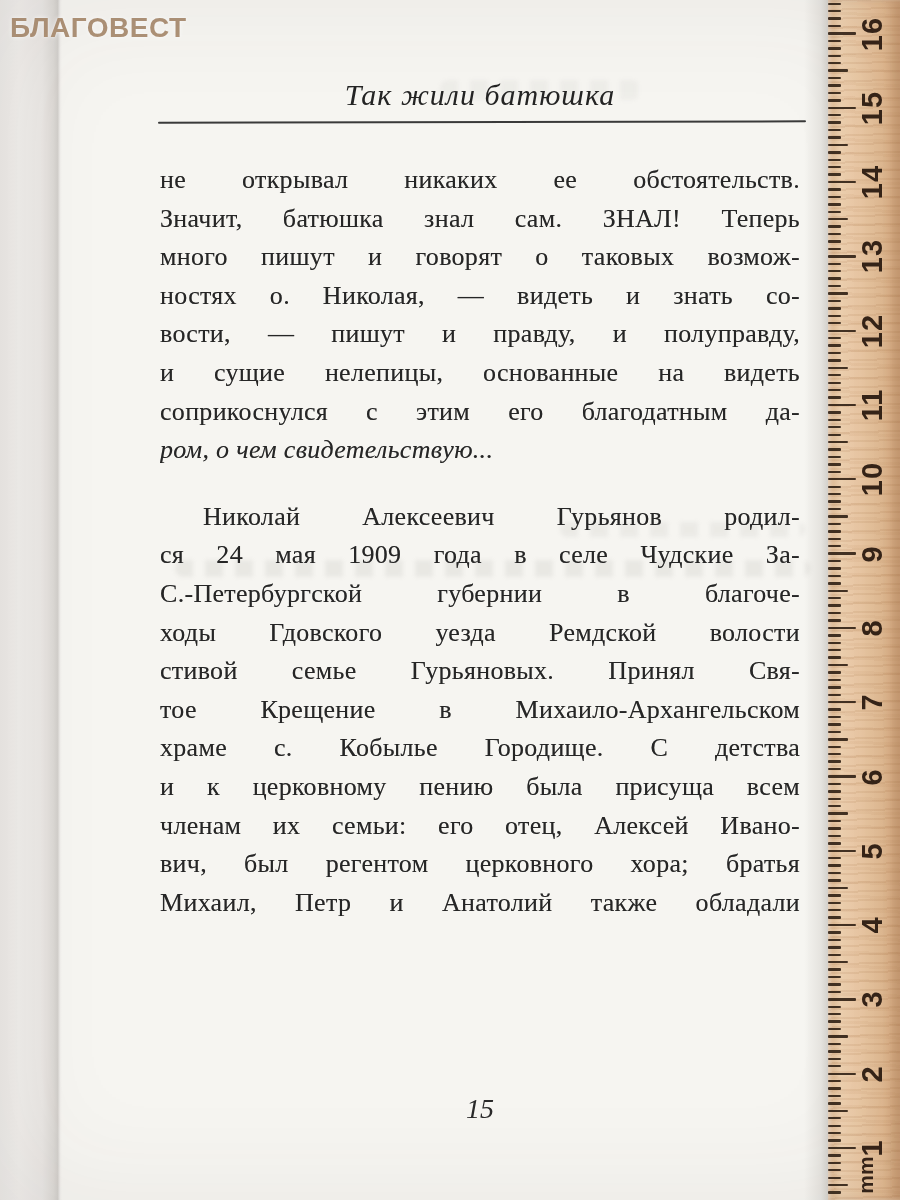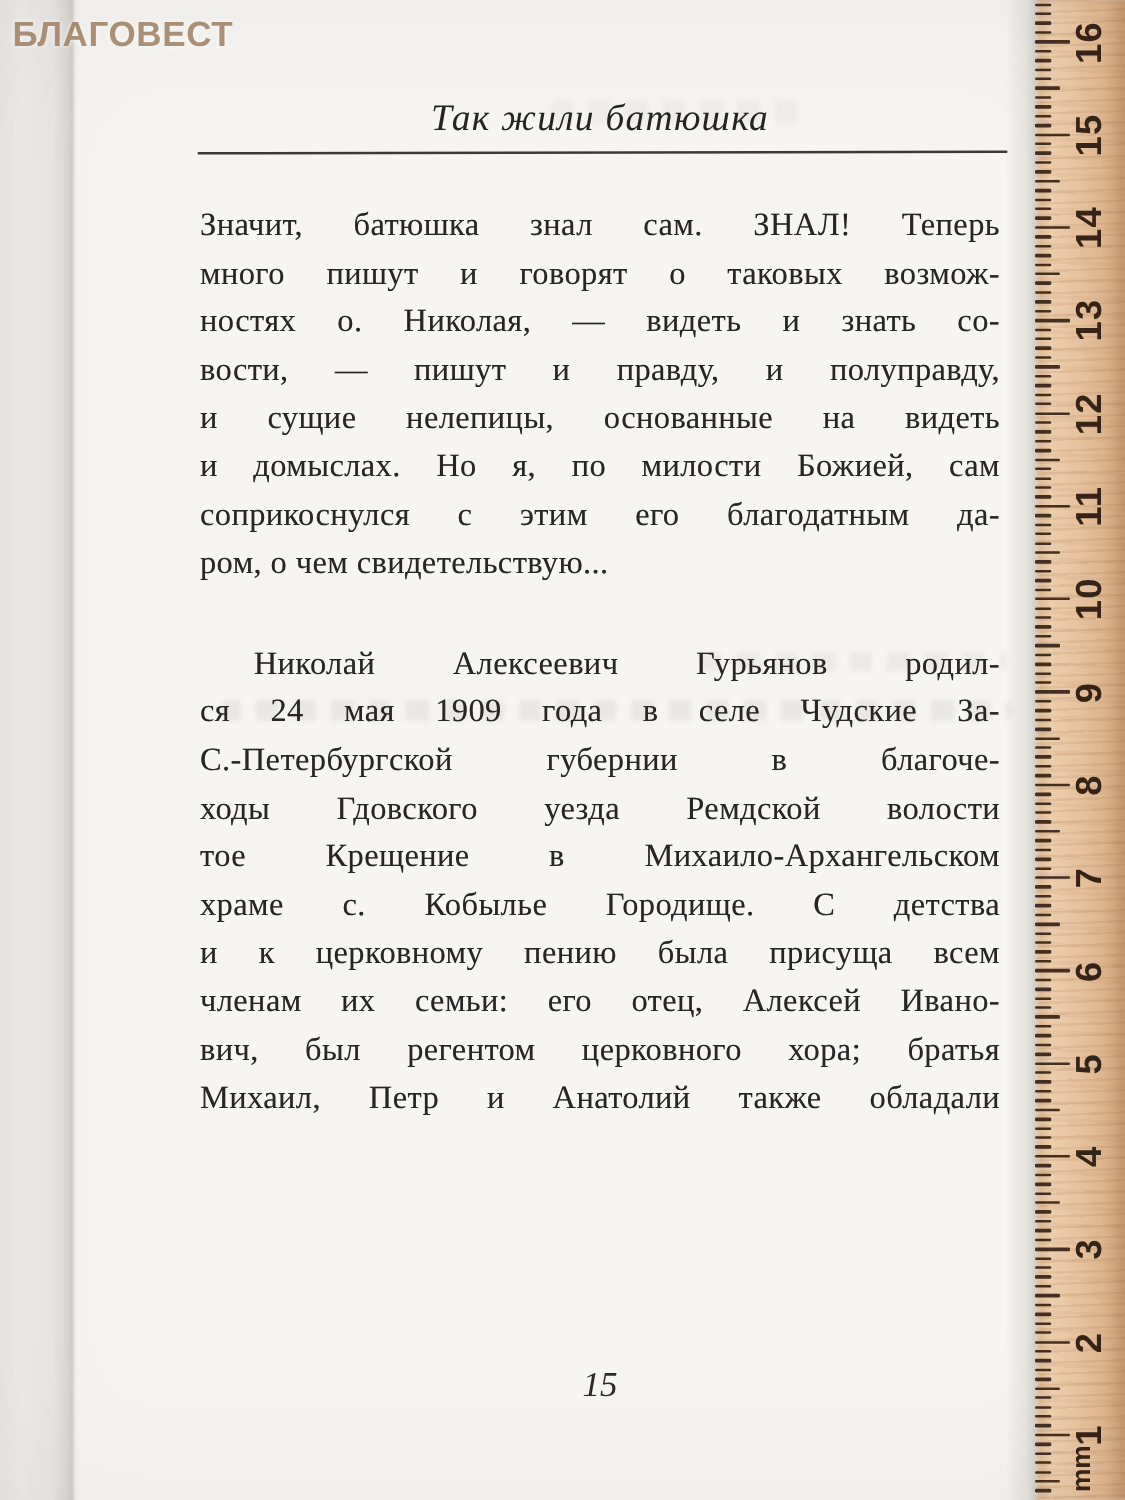--- a/index.html
+++ b/index.html
@@ -23,23 +23,23 @@
     text-align:center;font-style:italic;font-size:30px;line-height:42px;
     color:#242424;letter-spacing:1px;}
   .header-rule{position:absolute;left:158px;top:121px;width:648px;height:2px;
     background:#3a3a3a;border-radius:2px;transform:rotate(-.12deg);}
 
   
   .text-column{position:absolute;left:160px;top:161px;width:640px;color:#262626;}
   .line{height:38.6px;line-height:38.6px;font-size:26px;letter-spacing:.3px;
     text-align:justify;text-align-last:justify;overflow:hidden;white-space:normal;
     text-shadow:0 0 .4px rgba(0,0,0,.35);}
-  .line.no-just{text-align:center;text-align-last:left;}
+  .line.no-just{text-align:center;text-align-last:left;font-style:italic;}
   .line.indent{text-indent:43px;}
-  .para + .para{margin-top:42px;}
+  .para + .para{margin-top:28px;}
 
   
   .ghost{position:absolute;border-radius:8px;filter:blur(2px);pointer-events:none;
     background:repeating-linear-gradient(90deg,rgba(148,145,140,.22) 0 18px,
       rgba(148,145,140,0) 18px 30px);}
   .ghost.g0{left:440px;top:80px;width:200px;height:20px;opacity:.35;}
   .ghost.g1{left:560px;top:522px;width:245px;height:15px;opacity:.5;}
   .ghost.g2{left:175px;top:560px;width:635px;height:17px;opacity:.6;}
 
   
@@ -85,34 +85,35 @@
   <div class="ghost g1"></div>
   <div class="ghost g2"></div>
 
   <div class="watermark">БЛАГОВЕСТ</div>
 
   <div class="page-header">Так жили батюшка</div>
   <div class="header-rule"></div>
 
   <div class="text-column">
       <div class="para">
+        <div class="line">не открывал никаких ее обстоятельств.</div>
         <div class="line">Значит, батюшка знал сам. ЗНАЛ! Теперь</div>
         <div class="line">много пишут и говорят о таковых возмож-</div>
         <div class="line">ностях о. Николая, — видеть и знать со-</div>
         <div class="line">вости, — пишут и правду, и полуправду,</div>
         <div class="line">и сущие нелепицы, основанные на видеть</div>
-        <div class="line">и домыслах. Но я, по милости Божией, сам</div>
         <div class="line">соприкоснулся с этим его благодатным да-</div>
         <div class="line no-just">ром, о чем свидетельствую...</div>
       </div>
       <div class="para">
         <div class="line indent">Николай Алексеевич Гурьянов родил-</div>
         <div class="line">ся 24 мая 1909 года в селе Чудские За-</div>
         <div class="line">С.-Петербургской губернии в благоче-</div>
         <div class="line">ходы Гдовского уезда Ремдской волости</div>
+        <div class="line">стивой семье Гурьяновых. Принял Свя-</div>
         <div class="line">тое Крещение в Михаило-Архангельском</div>
         <div class="line">храме с. Кобылье Городище. С детства</div>
         <div class="line">и к церковному пению была присуща всем</div>
         <div class="line">членам их семьи: его отец, Алексей Ивано-</div>
         <div class="line">вич, был регентом церковного хора; братья</div>
         <div class="line">Михаил, Петр и Анатолий также обладали</div>
       </div>
     </div>
 
   <div class="page-number">15</div>

